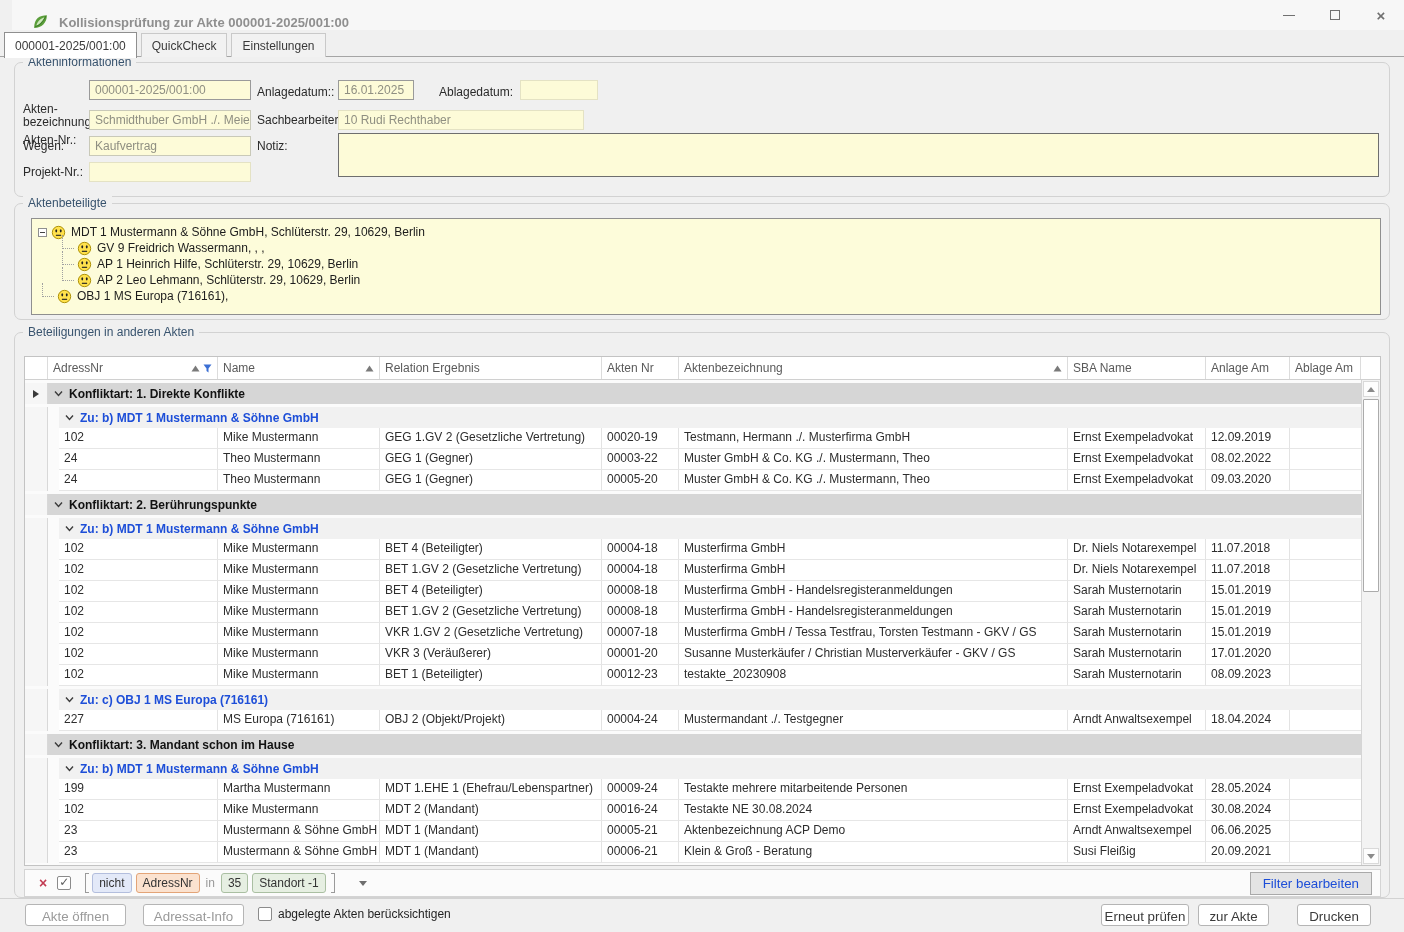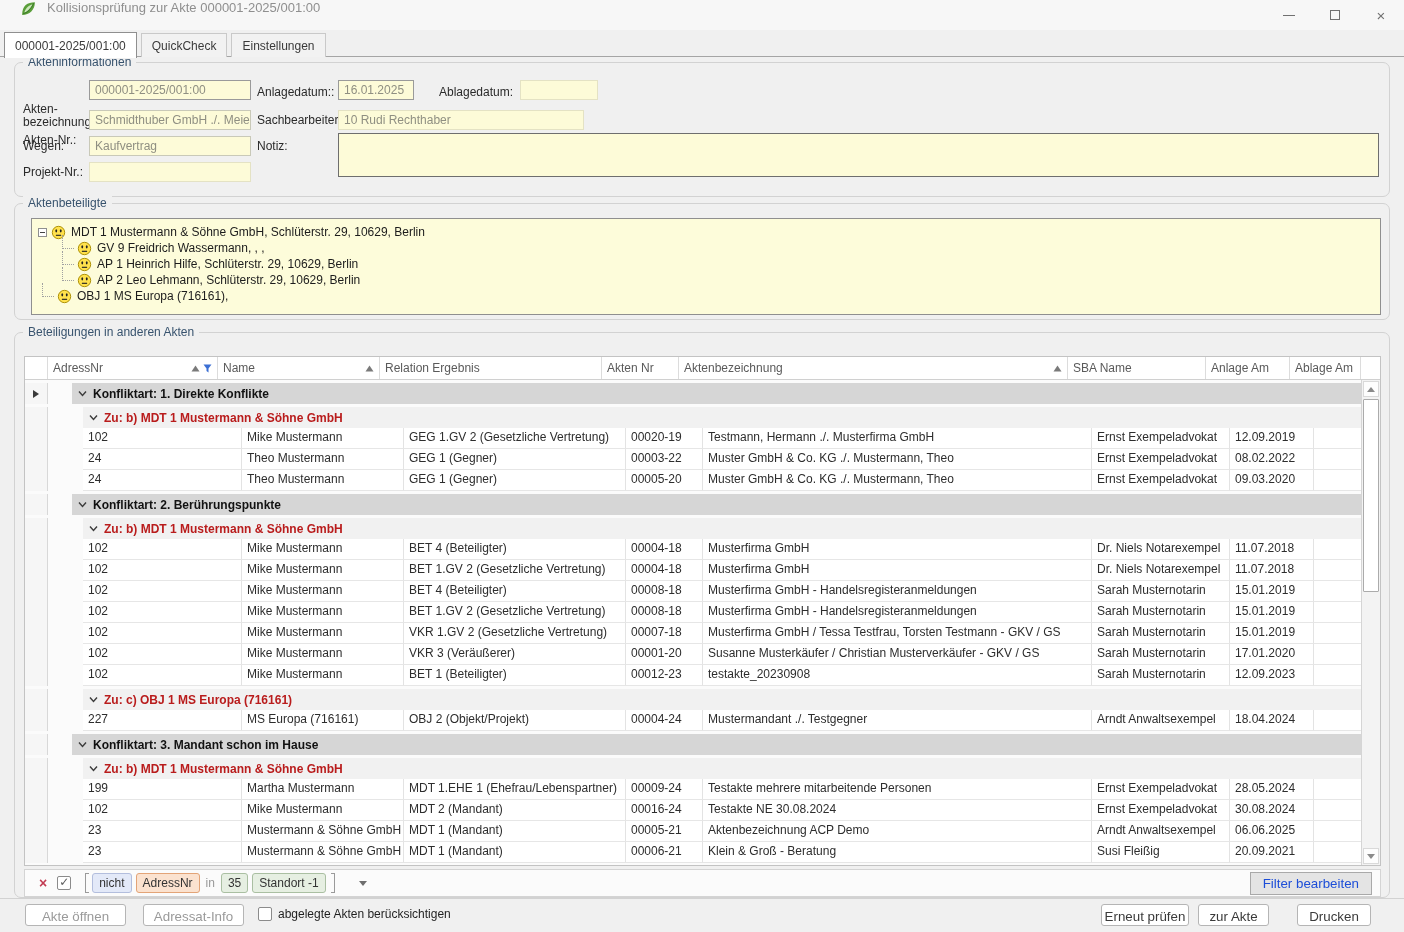--- a/index.html
+++ b/index.html
@@ -1,21 +1,21 @@
 <!DOCTYPE html>
 <html><head>
 <meta charset="utf-8">
 <style>
   * { box-sizing: border-box; margin: 0; padding: 0; }
   html,body { width:1404px; height:932px; }
   body { font-family: "Liberation Sans", "DejaVu Sans", sans-serif; font-size: 12px; color:#222; background:#e8e8e8; }
   .window { position:relative; width:1404px; height:932px; background:#f0f0f0; outline:1px solid #9f9f9f; overflow:hidden; }
 
   
-  .titlebar { position:absolute; left:0; top:0; right:0; height:30px; background:#f7f7f7; display:flex; align-items:flex-start; }
+  .titlebar { position:absolute; left:12px; top:0; right:0; height:30px; background:#f7f7f7; display:flex; align-items:flex-end;font-weight:bold; }
   .app-icon { width:17px; height:17px; margin-left:20px; margin-right:10px; }
   .title-text { color:#8f8f8f; font-size:13px; }
   .win-controls { position:absolute; right:0; top:0; height:30px; display:flex; }
   .win-btn { width:46px; height:30px; display:flex; align-items:center; justify-content:center; color:#707070; }
   .glyph-min { width:12px; height:0; border-top:1px solid #707070; display:block; }
   .glyph-max { width:10px; height:10px; border:1px solid #707070; display:block; }
   .glyph-close { font-size:15px; line-height:1; color:#707070; }
 
   
   .tabstrip { position:absolute; left:0; top:30px; right:0; height:27px; padding-left:4px; display:flex; align-items:flex-end; }
@@ -46,28 +46,28 @@
   .hcell { display:flex; align-items:center; padding:0 5px; border-right:1px solid #dcdcdc; overflow:hidden; white-space:nowrap; }
   .htext { flex:1; overflow:hidden; }
   .hicons { display:flex; align-items:center; gap:3px; margin-left:3px; }
   .col-ind  { width:23px; flex:0 0 auto; }
   .col-h0 { width:170px; flex:0 0 auto; } .col-h1 { width:162px; flex:0 0 auto; }
   .col-h2 { width:222px; flex:0 0 auto; } .col-h3 { width:77px;  flex:0 0 auto; }
   .col-h4 { width:389px; flex:0 0 auto; } .col-h5 { width:138px; flex:0 0 auto; }
   .col-h6 { width:84px;  flex:0 0 auto; } .col-h7 { flex:1; }
   .col-stub { width:19px; flex:0 0 auto; border-right:none; }
   .grid-body { position:absolute; left:0; right:19px; top:23px; bottom:0; overflow:hidden; background:#fbfbfb; }
-  .trow { display:flex; height:21px;gap:24px; }
+  .trow { display:flex; height:21px; }
   .trow.gap { margin-top:3px; }
   .ind-cell { width:23px; flex:0 0 auto; background:#f6f6f6; border-right:1px solid #d8d8d8; display:flex; align-items:center; justify-content:center; }
   .cur-arrow { width:0; height:0; border-left:6px solid #3a3a3a; border-top:4px solid transparent; border-bottom:4px solid transparent; }
   .group-row { flex:1; background:#d6d6d6; display:flex; align-items:center; font-weight:bold; color:#121212; padding-left:6px; gap:6px; }
   .sub-wrap { flex:1; display:flex; }
   .sub-indent { width:11px; flex:0 0 auto; background:#fbfbfb; }
-  .sub-row { flex:1; background:#f1f1f1; display:flex; align-items:center; font-weight:bold; color:#b91c1c; padding-left:6px; gap:6px; }
+  .sub-row { flex:1; background:#f1f1f1; display:flex; align-items:center; font-weight:bold; color:#1d4ed8; padding-left:6px; gap:6px; }
   .dcell { padding:2px 5px; border-right:1px solid #e3e3e3; border-bottom:1px solid #e6e6e6; background:#ffffff; overflow:hidden; white-space:nowrap; color:#2d2d2d; flex:0 0 auto; }
   .col-d0 { width:159px; } .col-d1 { width:162px; } .col-d2 { width:222px; } .col-d3 { width:77px; }
   .col-d4 { width:389px; } .col-d5 { width:138px; } .col-d6 { width:84px; } .col-d7 { flex:1 1 auto; border-right:none; }
 
   
   .vscroll { position:absolute; right:0; top:23px; bottom:0; width:19px; background:#f3f3f3; border-left:1px solid #d5d5d5; }
   .sbtn { position:absolute; left:1px; right:1px; height:16px; background:#fdfdfd; border:1px solid #d9d9d9; display:flex; align-items:center; justify-content:center; }
   .sbtn.up { top:1px; } .sbtn.down { bottom:1px; }
   .tri-up { width:0;height:0;border-left:4px solid transparent;border-right:4px solid transparent;border-bottom:5px solid #8a8a8a; }
   .tri-down { width:0;height:0;border-left:4px solid transparent;border-right:4px solid transparent;border-top:5px solid #8a8a8a; }
@@ -433,21 +433,21 @@
           <div class="trow">
             <div class="ind-cell"></div>
             <div class="sub-wrap">
               <div class="sub-indent"></div>
               <div class="dcell col-d0">102</div>
               <div class="dcell col-d1">Mike Mustermann</div>
               <div class="dcell col-d2">BET 1 (Beteiligter)</div>
               <div class="dcell col-d3">00012-23</div>
               <div class="dcell col-d4">testakte_20230908</div>
               <div class="dcell col-d5">Sarah Musternotarin</div>
-              <div class="dcell col-d6">12.09.2023</div>
+              <div class="dcell col-d6">08.09.2023</div>
               <div class="dcell col-d7"></div>
             </div>
           </div>
           <div class="trow gap">
             <div class="ind-cell"></div>
             <div class="sub-wrap">
               <div class="sub-indent"></div>
               <div class="sub-row">
                 <svg width="9" height="9">
                   <path d="M1 2.5l3.5 4L8 2.5" stroke="#3c3c3c" fill="none" stroke-width="1.4"></path>

